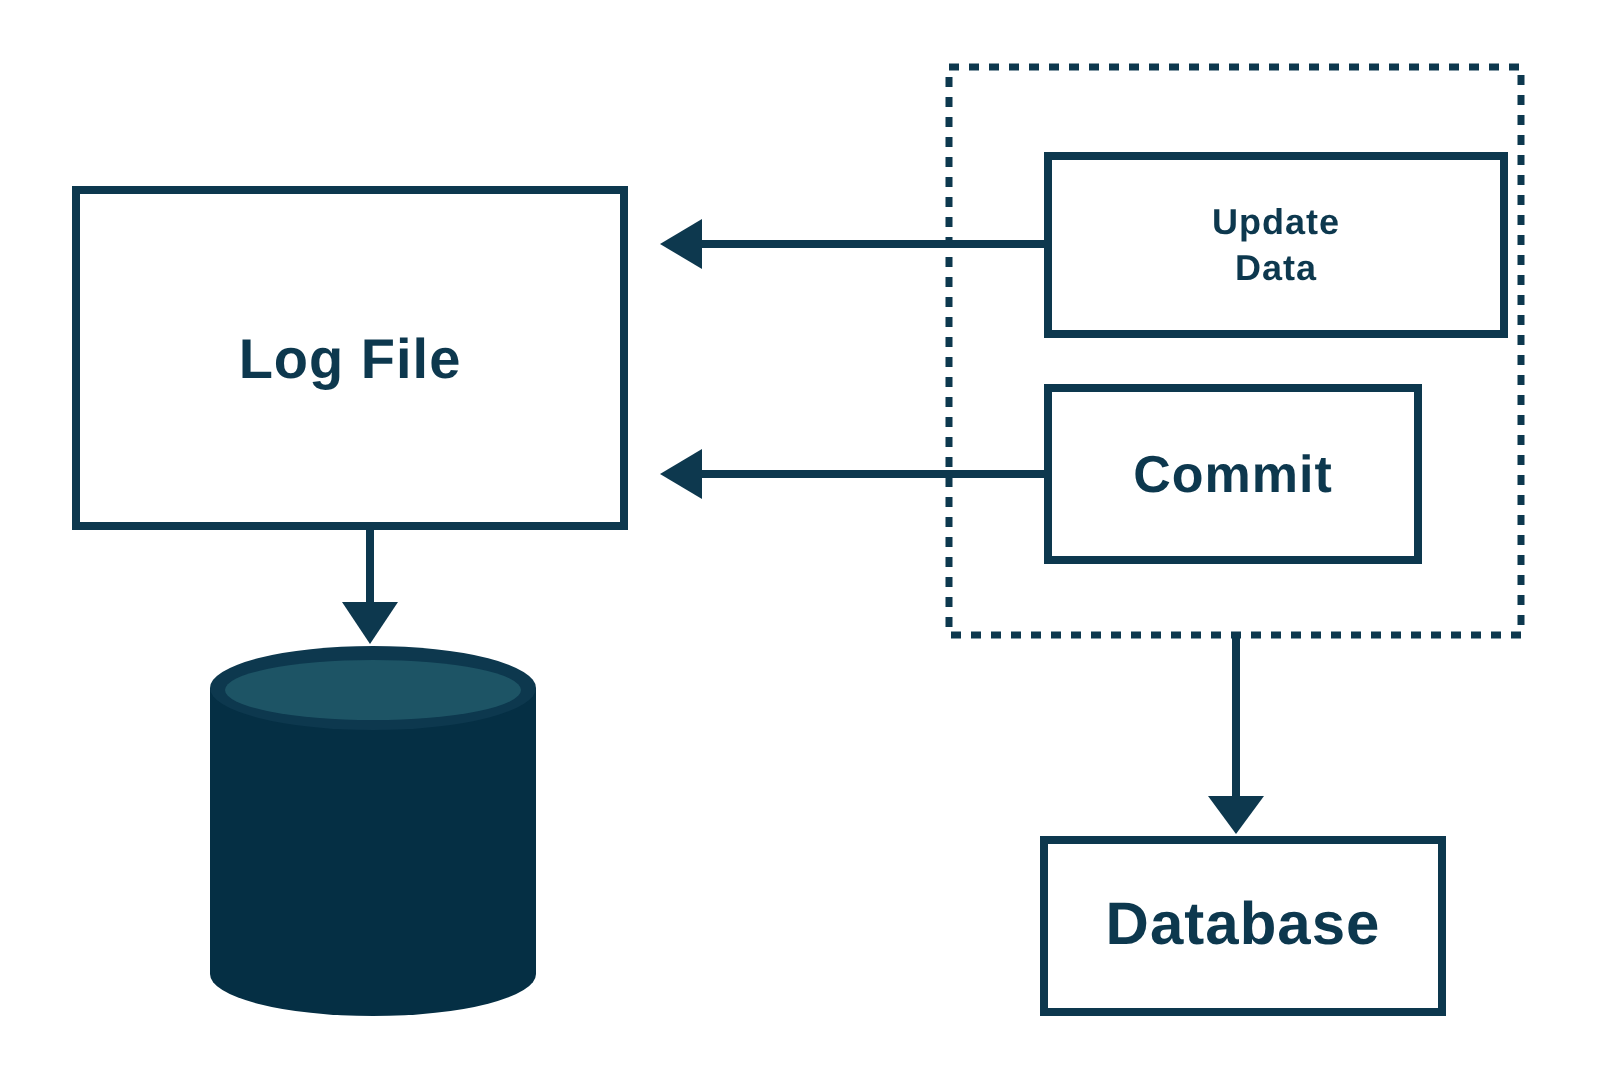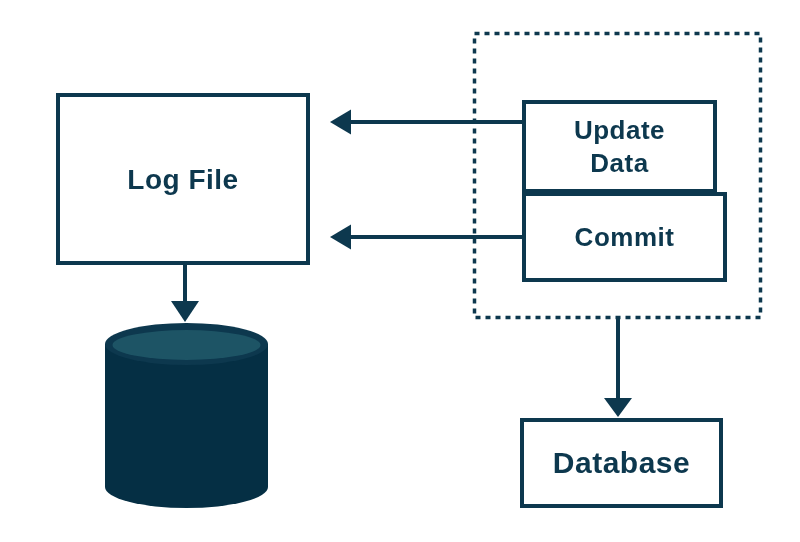--- a/index.html
+++ b/index.html
@@ -33,23 +33,23 @@
     display:flex;
     align-items:center;
     justify-content:center;
     text-align:center;
     color:var(--text);
     font-weight:700;
     letter-spacing:0.5px;
     white-space:pre-line;
     line-height:1.25;
   }
-  .box-log{ left:56px; top:93px; width:254px; height:172px; font-size:28px; }
-  .box-update{ left:522px; top:76px; width:195px; height:93px; font-size:26px;margin-top:24px; }
-  .box-commit{ left:522px; top:192px; width:205px; height:90px; font-size:26px; }
+  .box-log{ left:36px; top:93px; width:278px; height:172px; font-size:28px; }
+  .box-update{ left:522px; top:76px; width:232px; height:93px; font-size:18px; }
+  .box-commit{ left:522px; top:192px; width:189px; height:90px; font-size:26px; }
   .box-database{ left:520px; top:418px; width:203px; height:90px; font-size:30px; }
 
   svg .shaft{ stroke:var(--stroke); stroke-width:4; fill:none; }
   svg .head{ fill:var(--stroke); stroke:none; }
   svg .dashed{ fill:none; stroke:var(--stroke); stroke-width:3.5; stroke-dasharray:5 5; }
   svg .cyl-body{ fill:var(--cylinder-body); }
   svg .cyl-rim{ fill:var(--stroke); }
   svg .cyl-top{ fill:var(--cylinder-top); }
 </style>
 </head>

